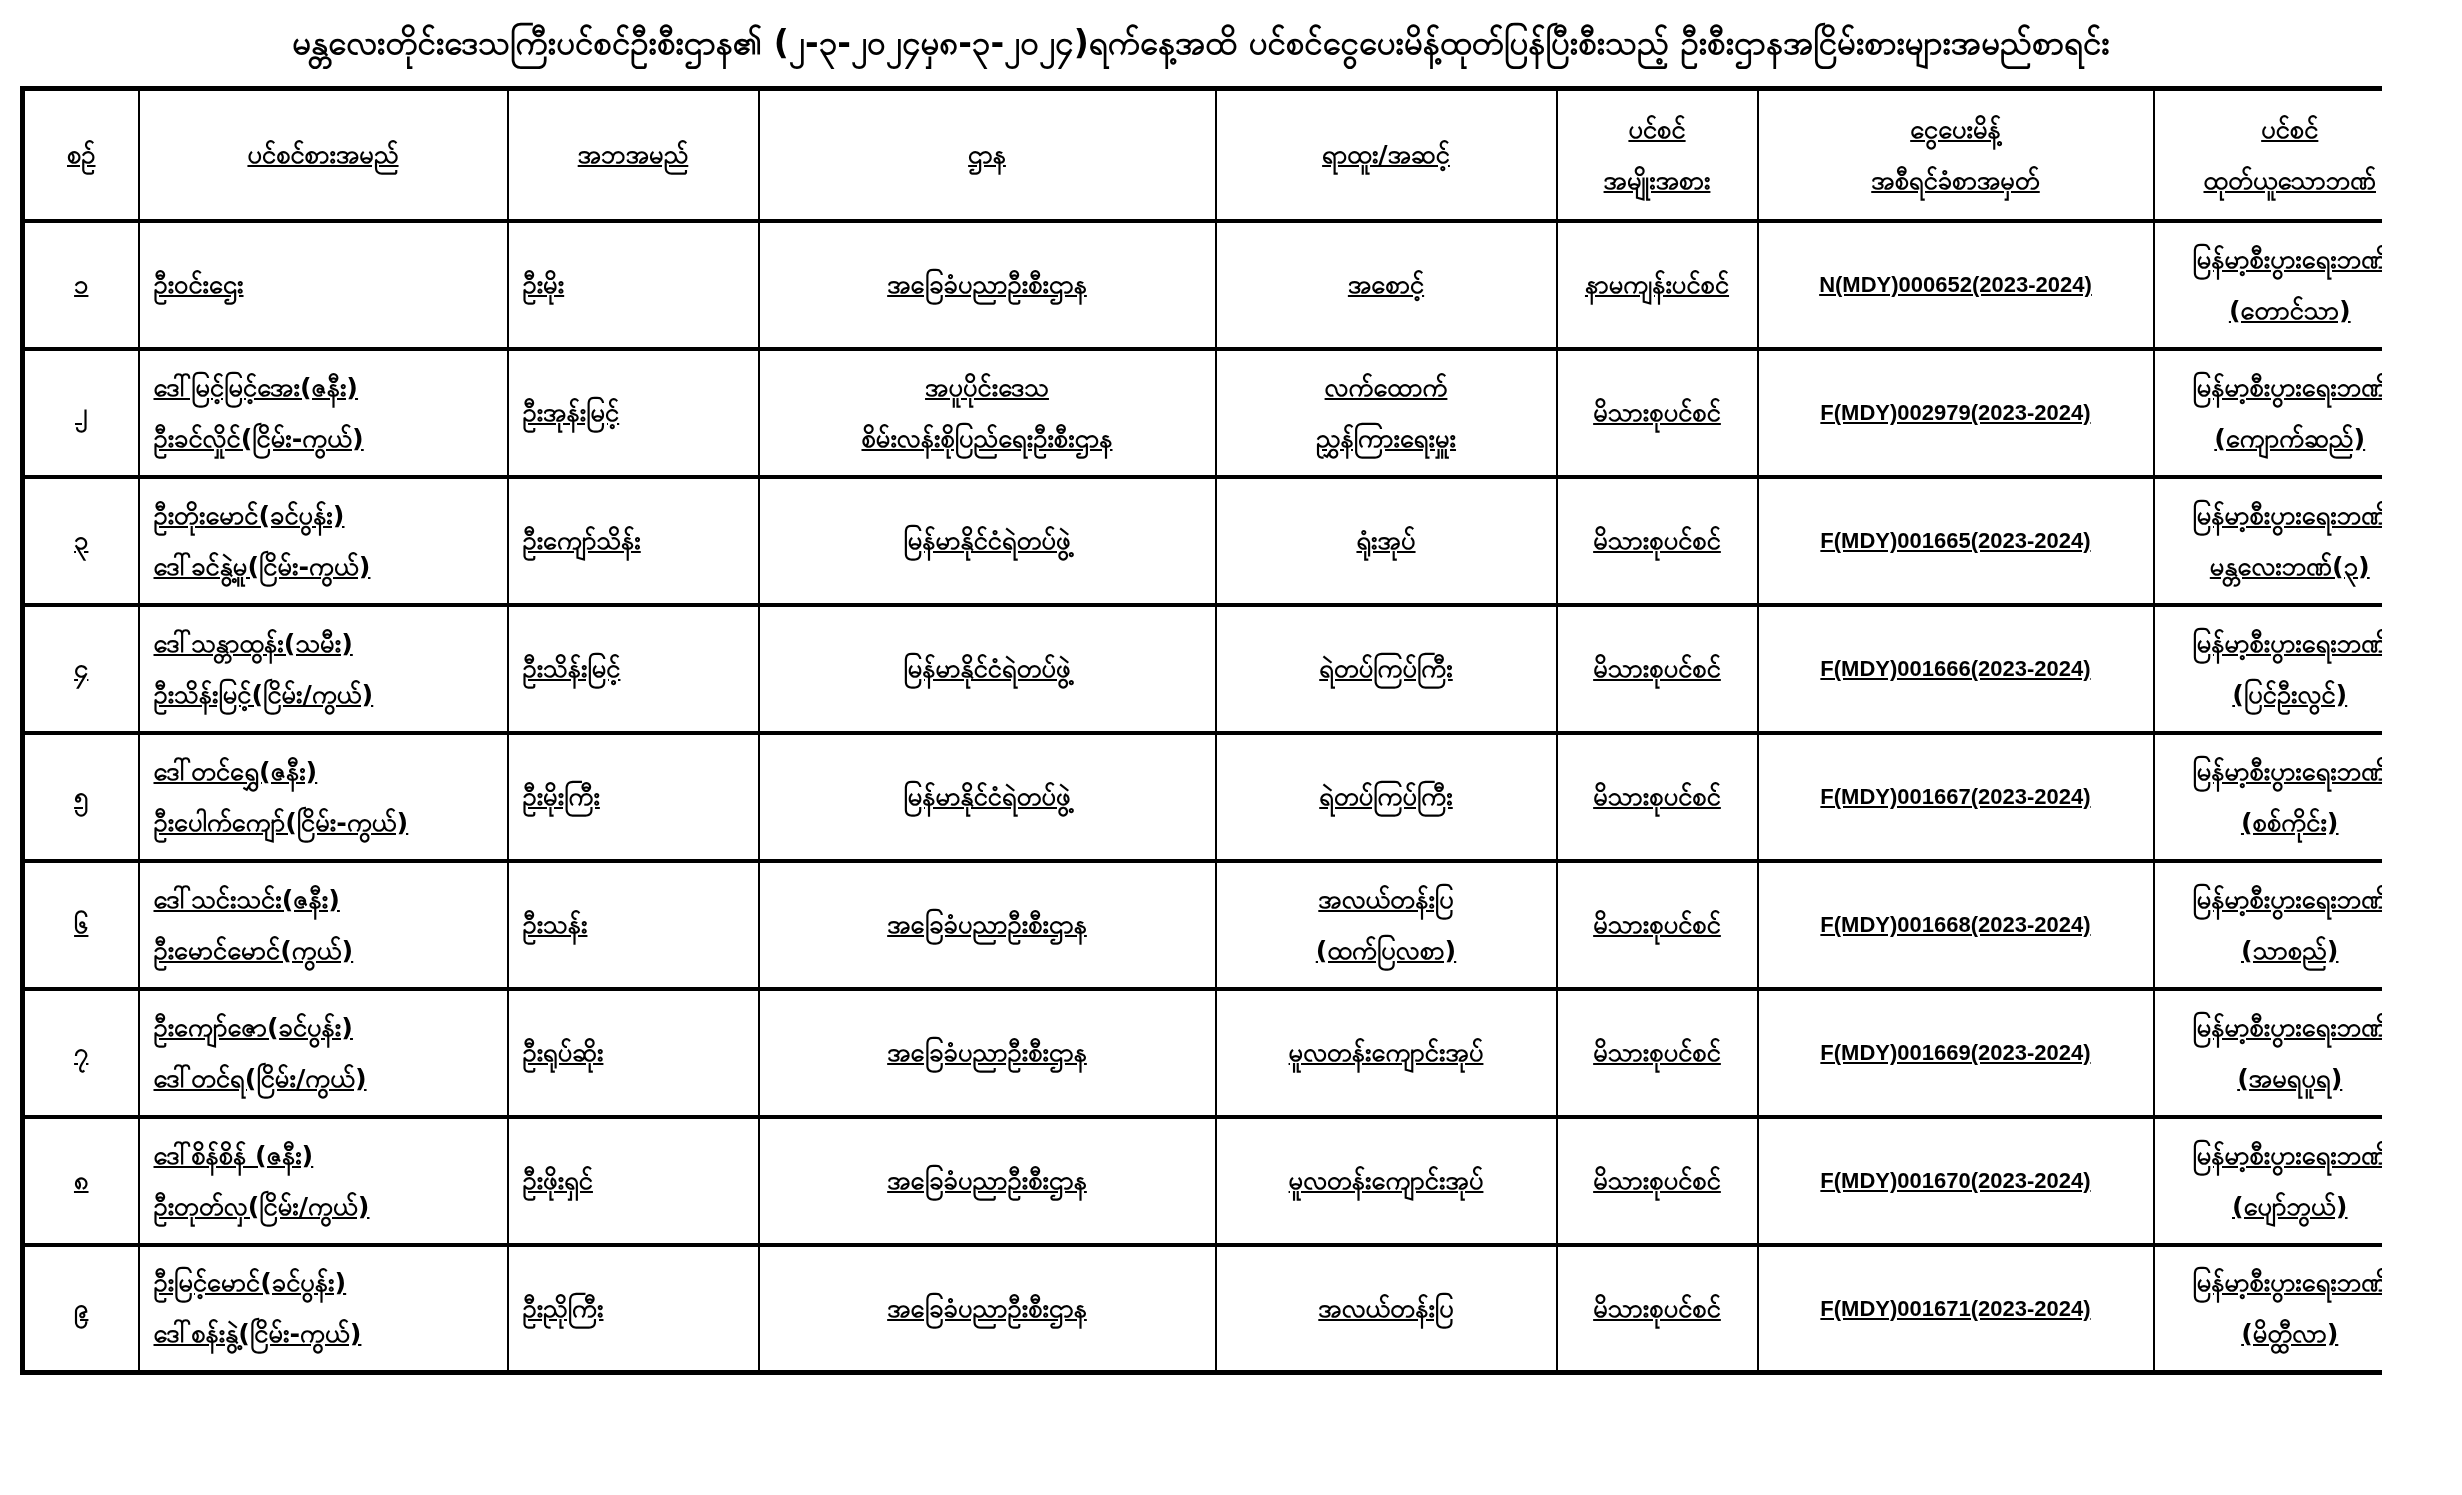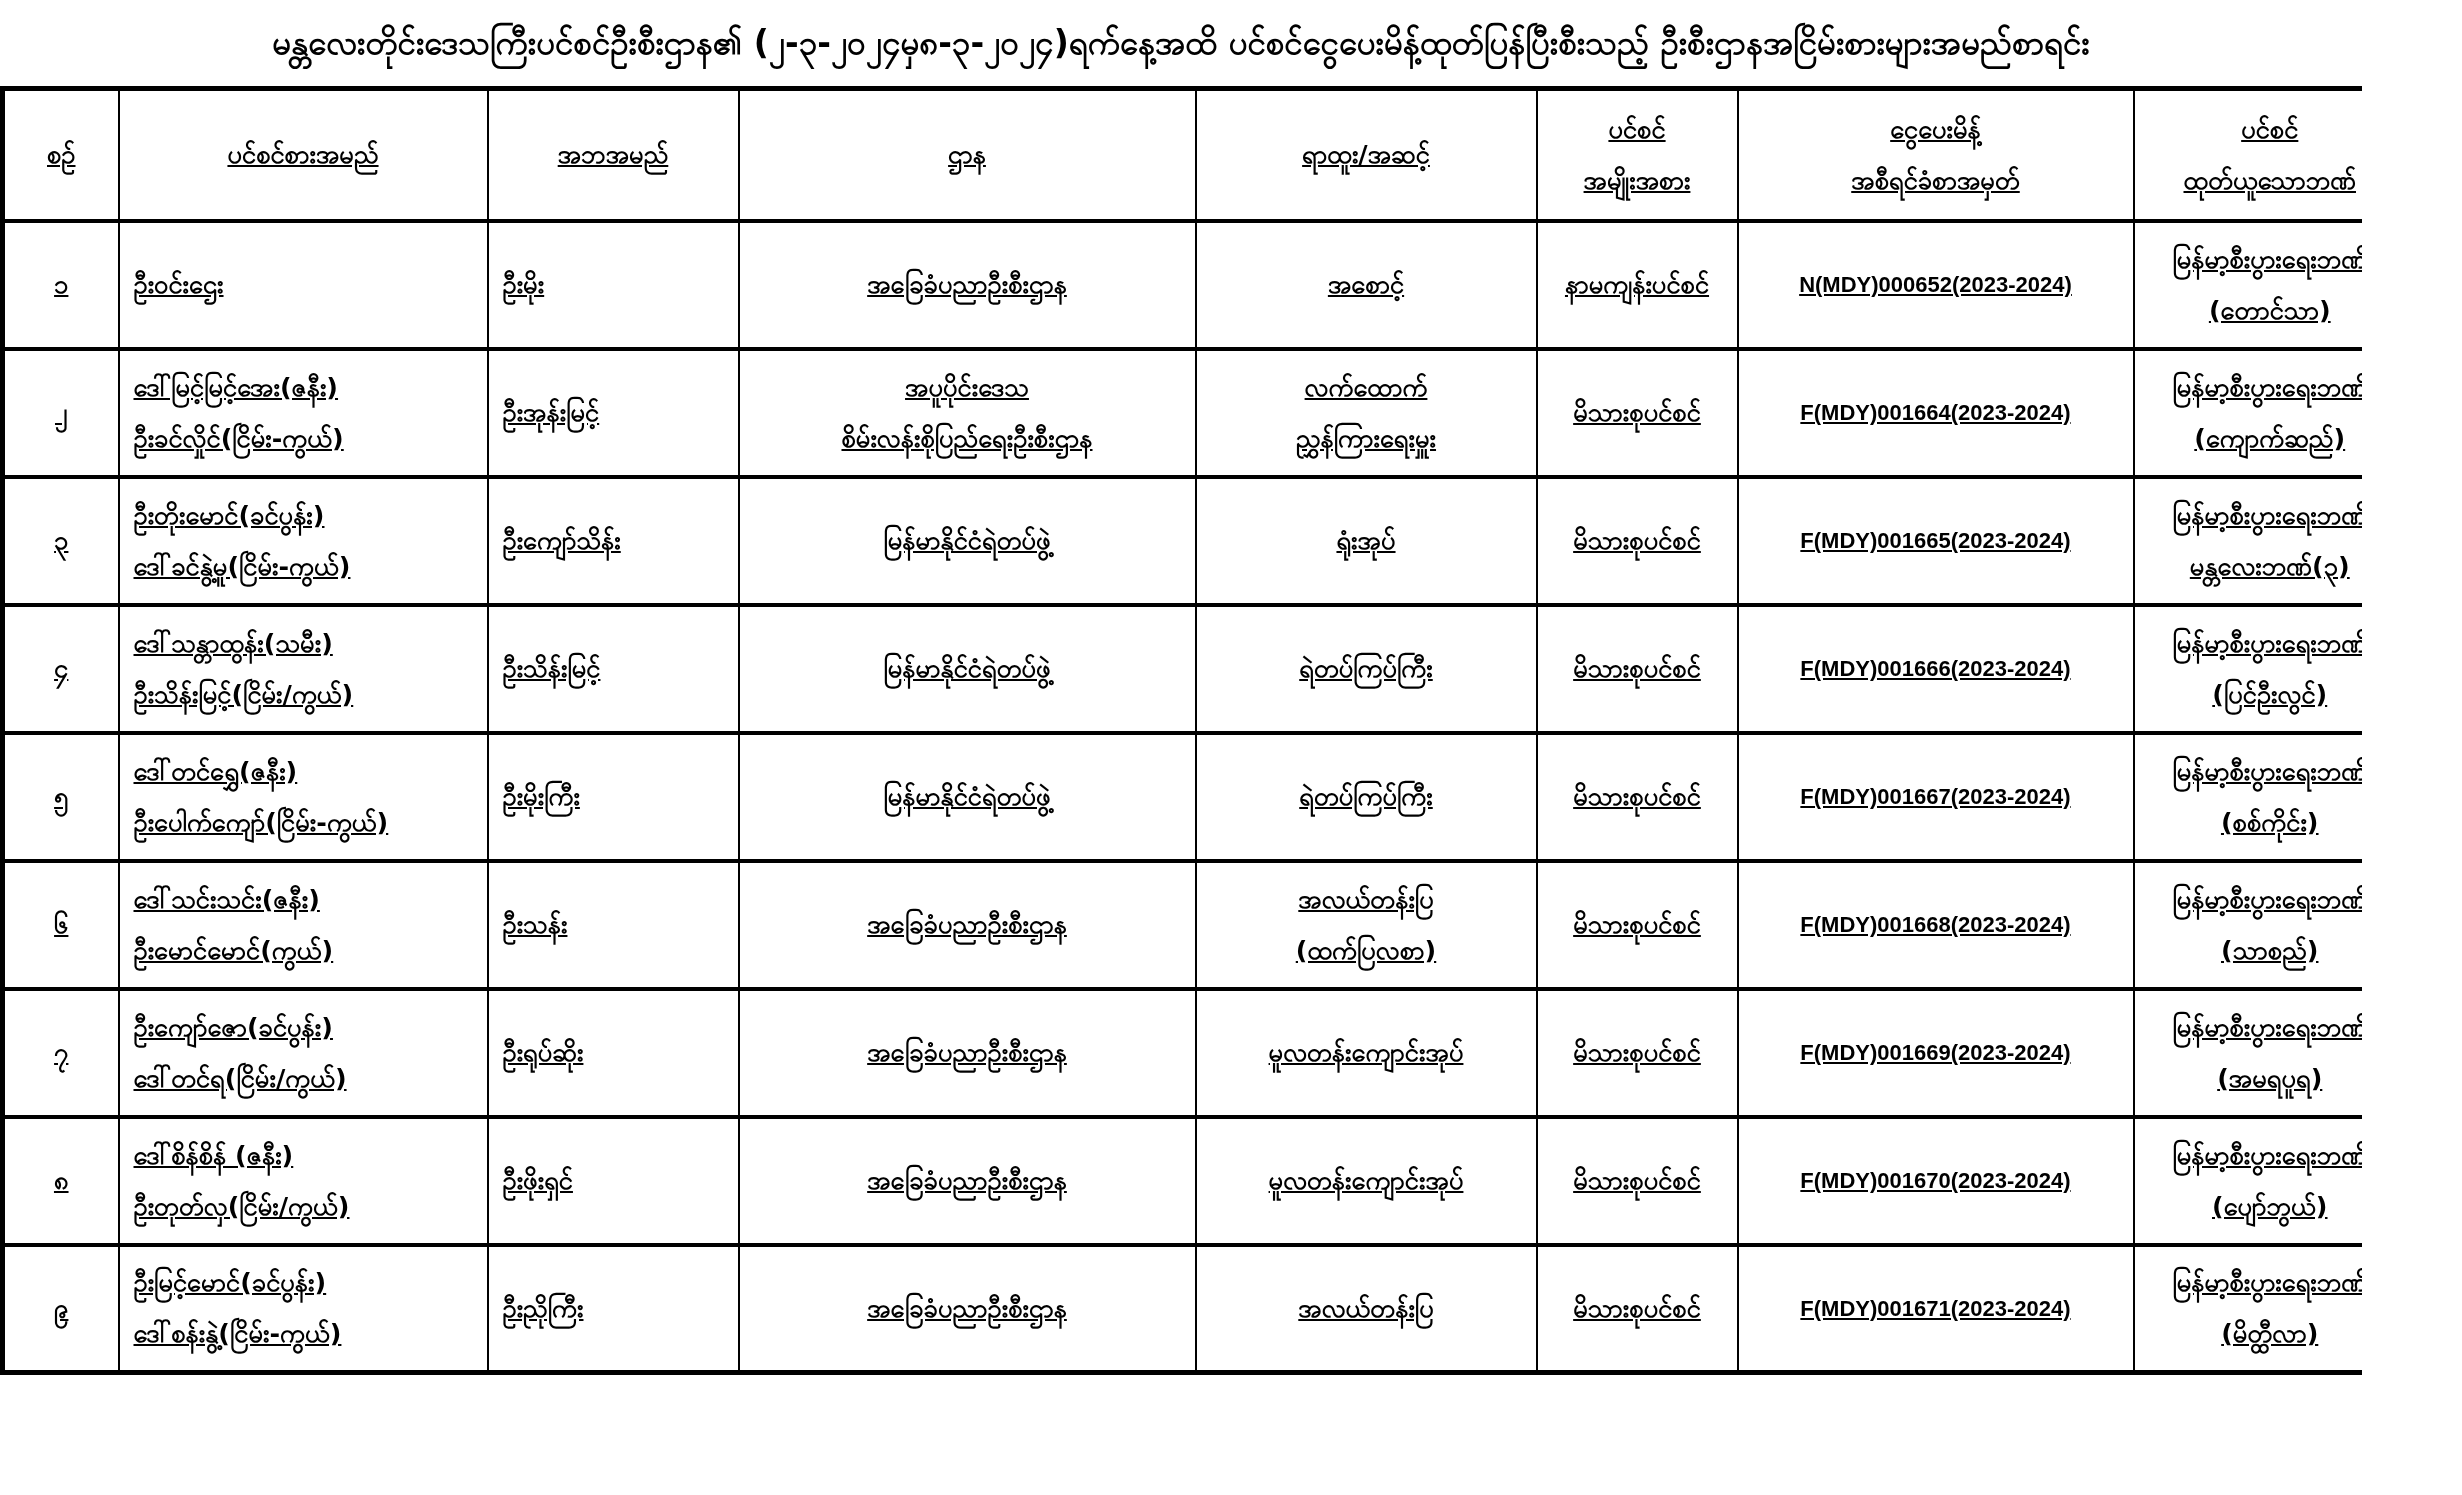--- a/index.html
+++ b/index.html
@@ -7,20 +7,21 @@
     padding: 0;
     background: #ffffff;
     color: #000000;
     font-family: "DejaVu Sans", "Liberation Sans", sans-serif;
   }
   .page {
     width: 2362px;
     height: 1495px;
     background: #ffffff;
     overflow: hidden;
+    padding-left: 20px;
   }
   .title {
     text-align: center;
     font-size: 33px;
     font-weight: bold;
     margin: 21px 26px 16px 26px;
     white-space: nowrap;
     letter-spacing: 0px;
   }
   table.roster {
@@ -144,21 +145,21 @@
             <div class="cell-line">စိမ်းလန်းစိုပြည်ရေးဦးစီးဌာန</div>
           </td>
           <td class="center">
             <div class="cell-line">လက်ထောက်</div>
             <div class="cell-line">ညွှန်ကြားရေးမှူး</div>
           </td>
           <td class="center">
             <div class="cell-line">မိသားစုပင်စင်</div>
           </td>
           <td class="center latin">
-            <div class="cell-line">F(MDY)001664(2023-2024)</div>
+            <div class="cell-line">F(MDY)002979(2023-2024)</div>
           </td>
           <td class="center">
             <div class="cell-line">မြန်မာ့စီးပွားရေးဘဏ်</div>
             <div class="cell-line">(ကျောက်ဆည်)</div>
           </td>
         </tr>
         <tr>
           <td class="center">
             <div class="cell-line">၃</div>
           </td>

